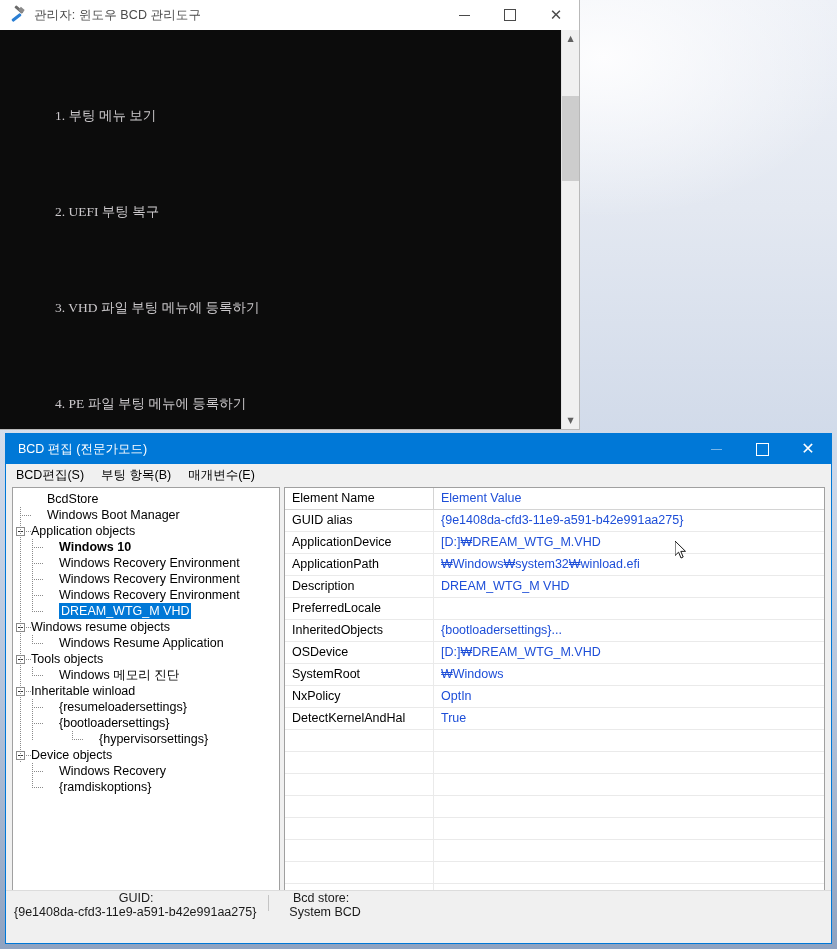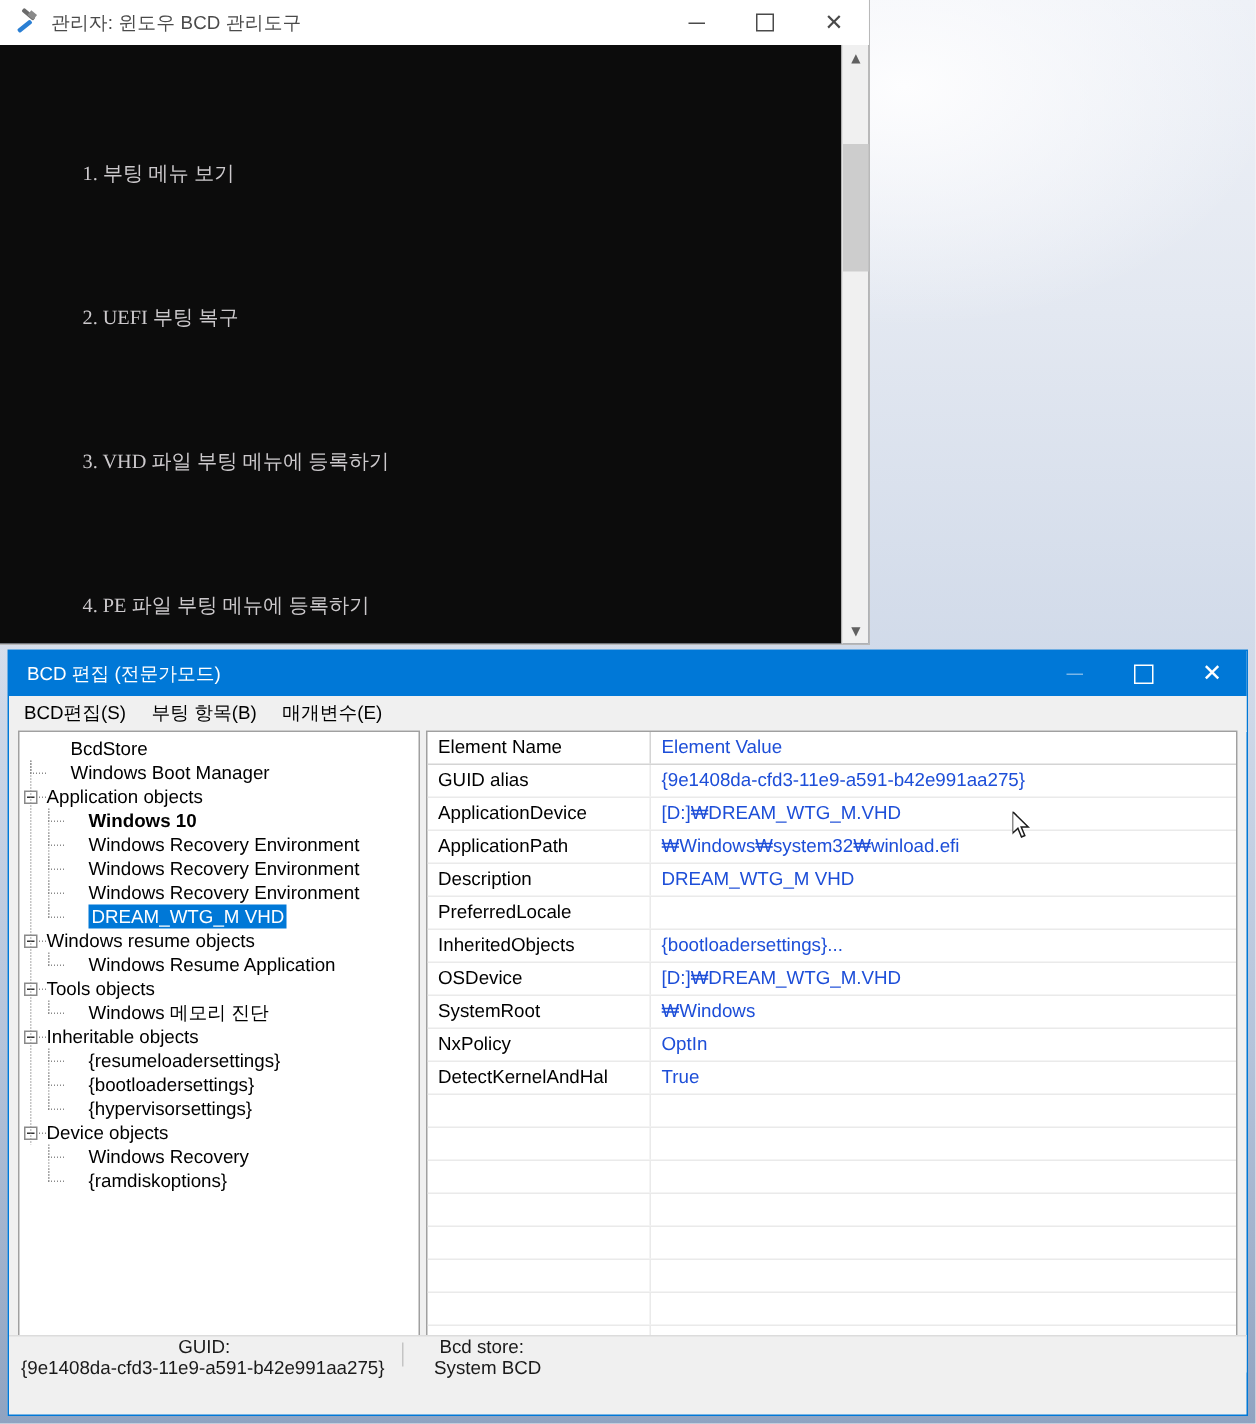--- a/index.html
+++ b/index.html
@@ -364,37 +364,37 @@
             <span class="dotline-v" style="left: 19px; top: 0px; height: 9px;"></span>
             <span class="dotline-h" style="left: 19px; top: 8px; width: 11px;"></span>
           </span>
           <span class="lbl">Windows 메모리 진단</span>
         </div>
         <div class="tree-row" style="margin-top: 0px;">
           <span class="tw" style="width: 18px;">
             <span class="expander" style="left: 3px;"></span>
             <span class="dotline-h" style="left: 13px; top: 8px; width: 5px;"></span>
           </span>
-          <span class="lbl">Inheritable objects</span>
+          <span class="lbl">Inheritable winload</span>
         </div>
         <div class="tree-row" style="margin-top: 0px;">
           <span class="tw" style="width: 46px;">
             <span class="dotline-v" style="left: 19px; top: 0px; height: 9px;"></span>
             <span class="dotline-h" style="left: 19px; top: 8px; width: 11px;"></span>
           </span>
           <span class="lbl">{resumeloadersettings}</span>
         </div>
         <div class="tree-row" style="margin-top: 0px;">
           <span class="tw" style="width: 46px;">
             <span class="dotline-v" style="left: 19px; top: 0px; height: 9px;"></span>
             <span class="dotline-h" style="left: 19px; top: 8px; width: 11px;"></span>
           </span>
           <span class="lbl">{bootloadersettings}</span>
         </div>
-        <div class="tree-row" style="margin-top: 0px;">
+        <div class="tree-row" style="margin-top: 0px; margin-left: 40px;">
           <span class="tw" style="width: 46px;">
             <span class="dotline-v" style="left: 19px; top: 0px; height: 9px;"></span>
             <span class="dotline-h" style="left: 19px; top: 8px; width: 11px;"></span>
           </span>
           <span class="lbl">{hypervisorsettings}</span>
         </div>
         <div class="tree-row" style="margin-top: 0px;">
           <span class="tw" style="width: 18px;">
             <span class="expander" style="left: 3px;"></span>
             <span class="dotline-h" style="left: 13px; top: 8px; width: 5px;"></span>

